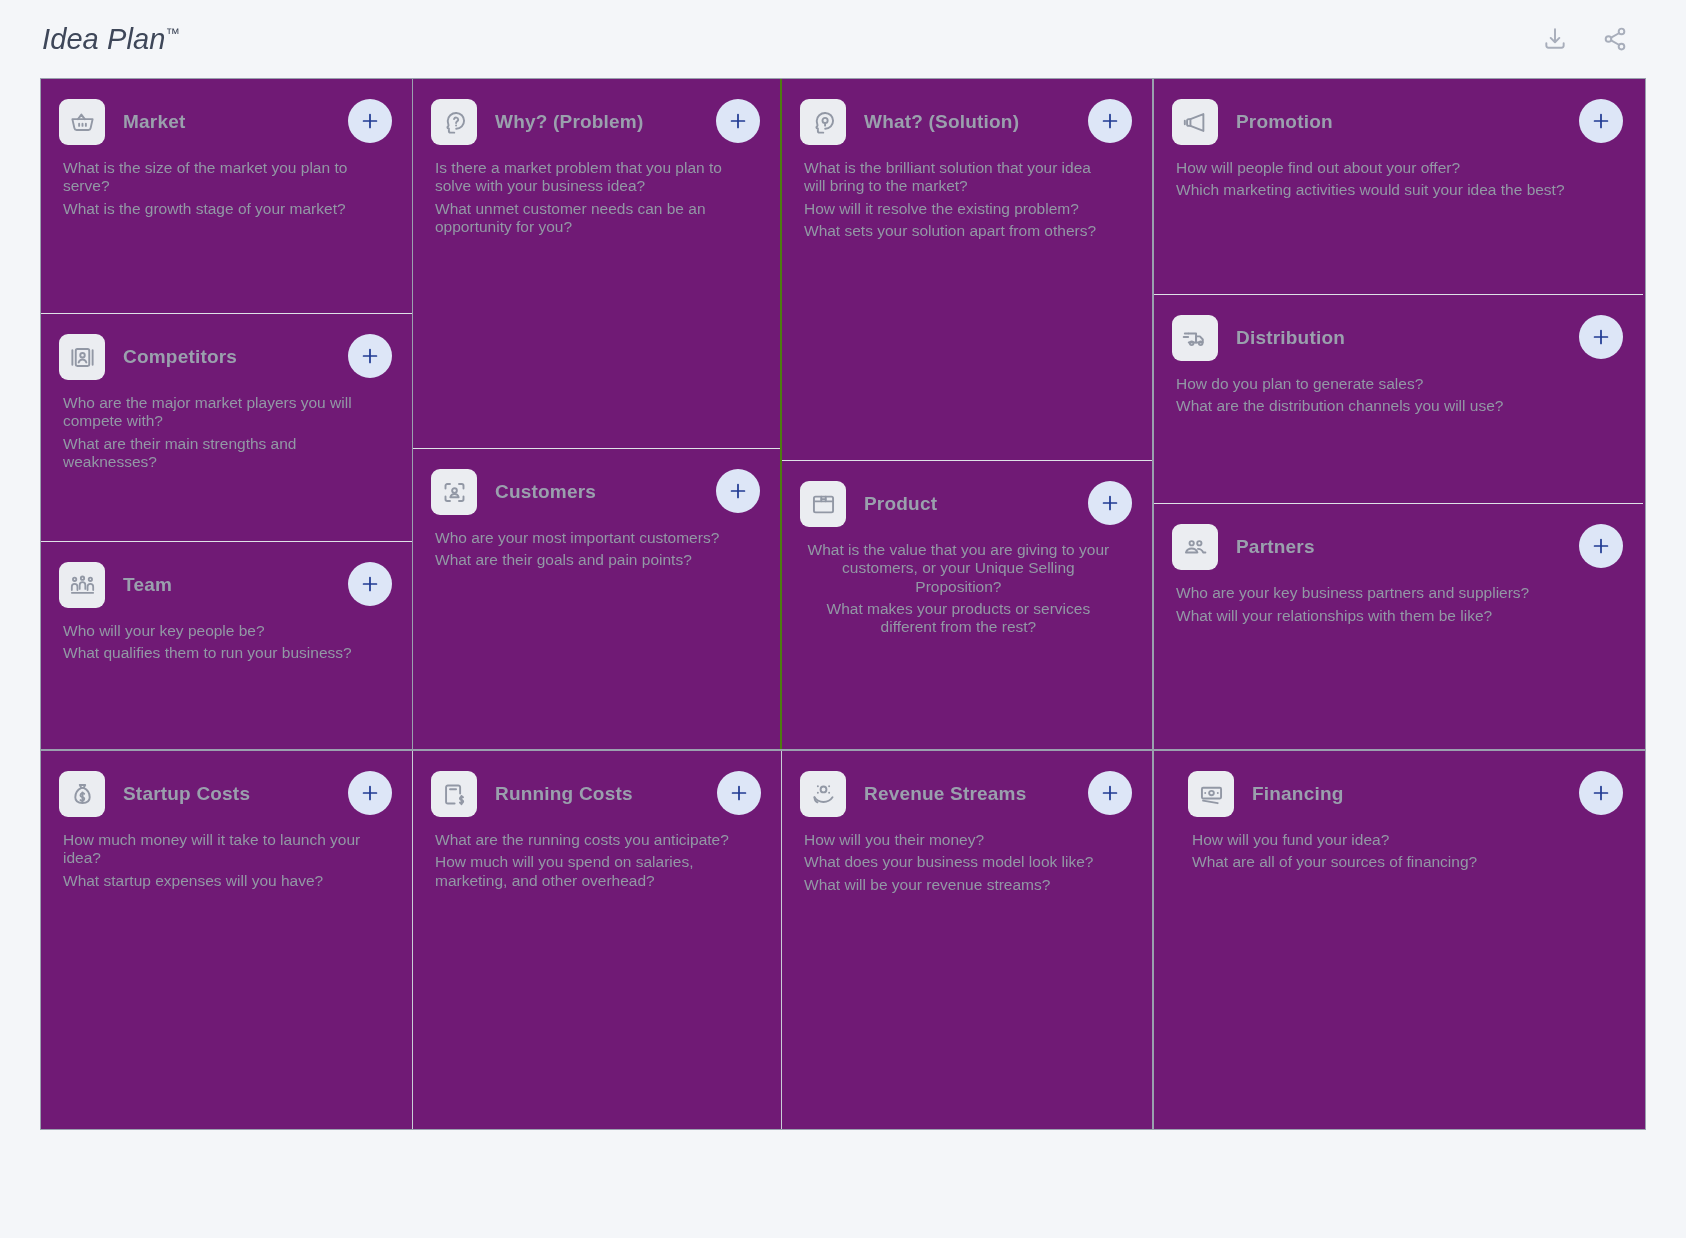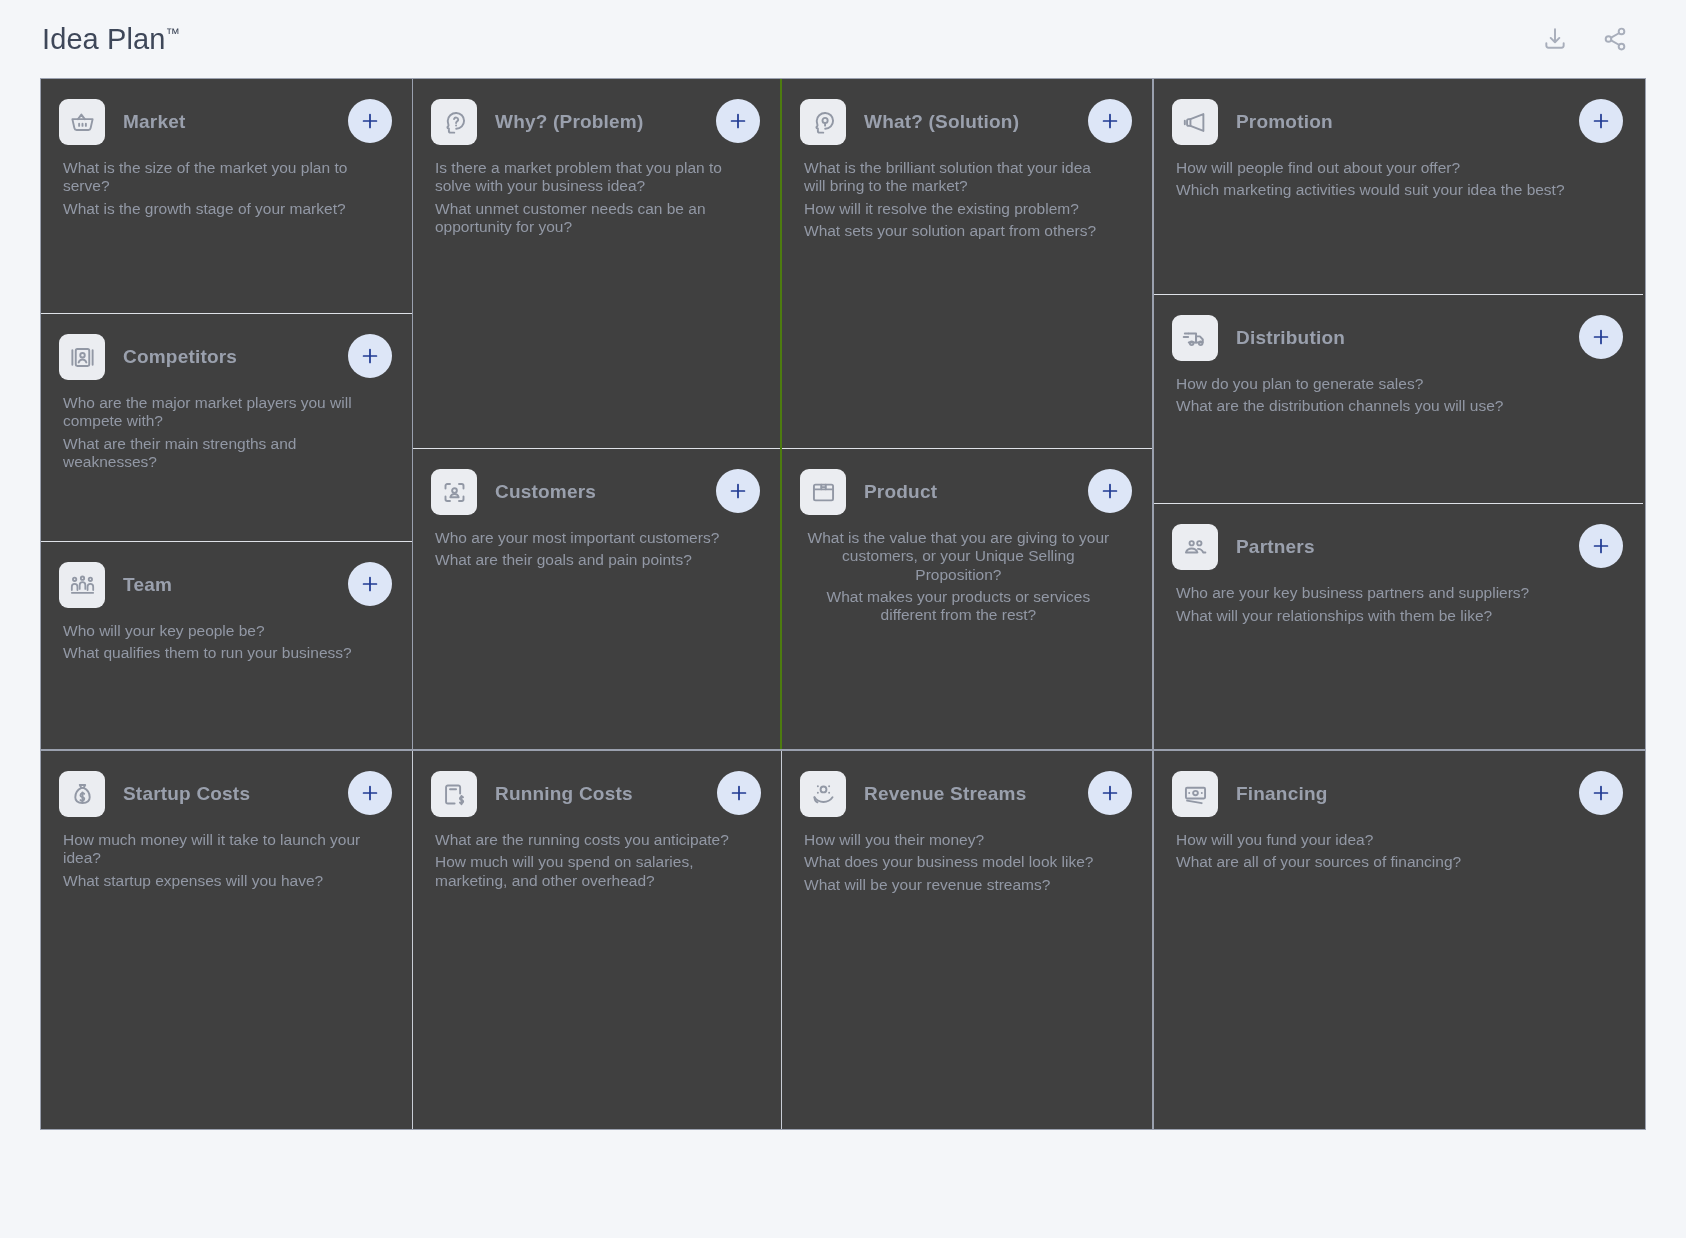--- a/index.html
+++ b/index.html
@@ -19,20 +19,21 @@
     align-items: center;
     justify-content: space-between;
     padding: 0 40px 0 42px;
   }
   .page-title {
     font-size: 29px;
     color: #3e4759;
     font-weight: 400;
     letter-spacing: 0.1px;
     position: relative;
+    font-style: italic;
   }
   .tm {
     font-size: 14px;
     vertical-align: super;
     line-height: 1;
   }
   .header-actions {
     display: flex;
     align-items: center;
     gap: 34px;
@@ -48,45 +49,45 @@
   .header-icon svg { display: block; width: 26px; height: 26px; }
 
   
   .canvas {
     margin: 0 40px;
     width: 1606px;
     height: 1052px;
     border: 1px solid #9aa0ae;
     display: flex;
     flex-direction: column;
-    background: #404040;
+    background: #701a75;
   }
   .upper {
     display: flex;
     height: 672px;
     border-bottom: 2px solid #9aa0ae;
   }
   .lower {
     display: flex;
     height: 378px;
   }
 
   .col {
     display: flex;
     flex-direction: column;
   }
   .col-1 { width: 372px; border-right: 1px solid #9aa0ae; }
   .col-2 { width: 369px; border-right: 2px solid #4d7c0f; }
-  .col-3 { width: 372px; border-right: 2px solid #9aa0ae; }
+  .col-3 { width: 372px; border-right: 2px solid #9aa0ae; gap: 12px; }
   .col-4 { width: 489px; }
 
   .lcol { width: 372px; border-right: 1px solid #c9cdd6; }
   .lcol-2 { width: 369px; border-right: 1px solid #c9cdd6; }
   .lcol-3 { width: 372px; border-right: 2px solid #9aa0ae; }
-  .lcol-4 { width: 489px; border-right: none; }
+  .lcol-4 { width: 489px; border-right: none; padding-left: 16px; }
 
   
   .cell {
     padding: 20px 22px 14px 18px;
     position: relative;
     overflow: hidden;
   }
   .cell + .cell { border-top: 1px solid #dfe2e8; }
 
   .cell-head {

